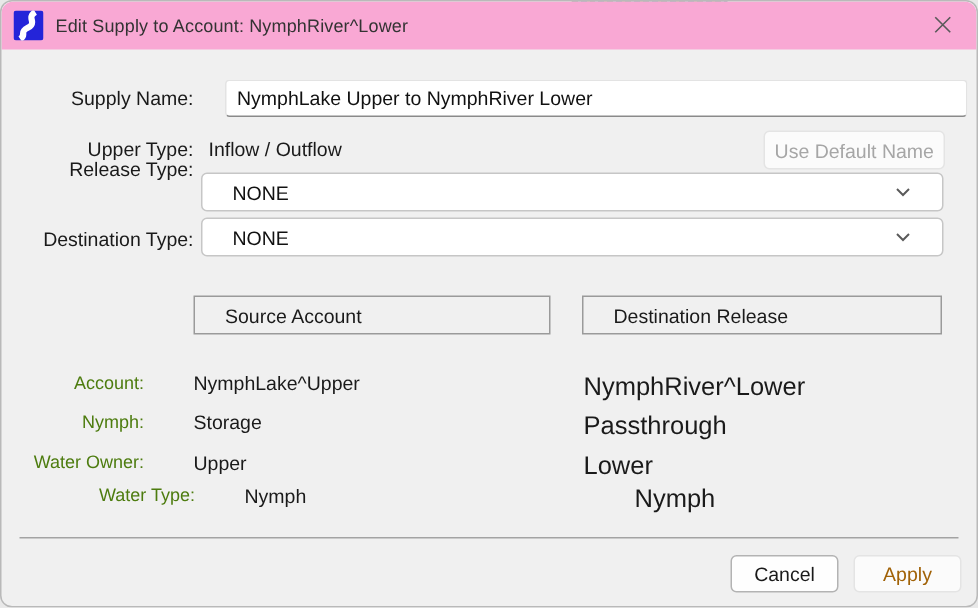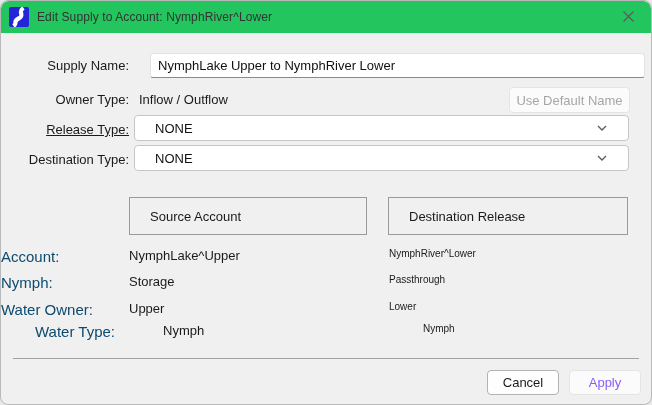--- a/index.html
+++ b/index.html
@@ -15,38 +15,38 @@
   
   .bg-sliver{
     position:absolute; top:0; left:380; left:380px; width:104px; height:2px;
     background:repeating-linear-gradient(90deg,#4a4a4a 0 4px,#7b8698 4px 6px,#35465e 6px 10px,#9a6a4a 10px 12px);
     opacity:.85;
   }
 
   
   .titlebar{
     position:absolute; top:0; left:0; right:0; height:32px;
-    background:#22c55e; display:flex; align-items:center;
+    background:#f9a8d4; display:flex; align-items:center;
     border-top-left-radius:8px; border-top-right-radius:8px;
   }
   .app-icon{ width:20px; height:20px; margin:0 8px 0 8px; display:block; }
   .title-text{ font-size:12px; color:#333; letter-spacing:.1px; }
   .close-btn{
     position:absolute; right:0; top:0; width:46px; height:30px;
     display:flex; align-items:center; justify-content:center; cursor:default;
   }
 
   
   .flabel{
     position:absolute; left:0; width:128px; text-align:right;
     font-size:13px; color:#1a1a1a; white-space:nowrap;
   }
   .lbl-supply-name{ top:57px; }
   .lbl-supply-type{ top:91px; }
-  .lbl-release-type{ top:121px;text-decoration:underline; }
+  .lbl-release-type{ top:104px; }
   .lbl-destination-type{ top:151px; }
 
   .text-input{
     position:absolute; left:133px; top:52px; width:495px; height:25px;
     background:#ffffff; border:1px solid #e3e3e3; border-bottom:1px solid #8a8a8a;
     border-radius:3px; font-size:13px; padding:0 7px;
     font-family:"Liberation Sans","DejaVu Sans",sans-serif; color:#111; outline:none;margin-left:16px;
   }
 
   .static-value{ position:absolute; font-size:13px; color:#1a1a1a; }
@@ -67,48 +67,48 @@
     background:#ffffff; border:1px solid #c6c6c6; border-radius:4px;
     display:flex; align-items:center; padding:0 20px; font-size:13px; color:#111;
     cursor:default;
   }
   .combo-release{ top:114px; }
   .combo-destination{ top:144px; }
   .combo .chev{ margin-left:auto; display:flex; align-items:center; }
 
   
   .group-box{
-    position:absolute; top:196px; height:38px;
+    position:absolute; top:196px; height:26px;
     border:1px solid #9a9a9a; display:flex; align-items:center;
     padding-left:20px; font-size:13px; color:#1a1a1a; background:transparent;
   }
   .group-source{ left:128px; width:238px; }
   .group-destination{ left:387px; width:240px; }
 
   
   .info-label{
-    position:absolute; left:0; width:95px; text-align:left;
-    font-size:15px; color:#0c4a6e; white-space:nowrap;
+    position:absolute; left:0; width:95px; text-align:right;
+    font-size:12px; color:#4d7c0f; white-space:nowrap;
   }
   .info-src{ position:absolute; left:128px; font-size:13px; }
-  .info-dst{ position:absolute; left:388px; font-size:10px; }
+  .info-dst{ position:absolute; left:388px; font-size:17px; }
   .row-y-0{ top:247px; } .row-y-1{ top:273px; } .row-y-2{ top:300px; } .row-y-3{ top:322px;margin-left:34px; }
 
   
   .separator{
     position:absolute; left:12px; right:12px; top:357px; height:1px;
     background:#a3a3a3;
   }
   .btn-footer{
     position:absolute; top:369px; height:25px; width:74px;
     background:#fefefe; border:1px solid #b3b3b3; color:#1a1a1a;
   }
   .btn-ok{ left:402px; }
   .btn-cancel{ left:486px; width:72px; }
-  .btn-apply{ left:568px; width:72px; background:#fbfbfb; border:1px solid #e4e4e4; color:#8b5cf6; }
+  .btn-apply{ left:568px; width:72px; background:#fbfbfb; border:1px solid #e4e4e4; color:#a16207; }
 </style>
 </head>
 <body>
 
 <div class="dialog">
 
   <div class="bg-sliver"></div>
 
   <div class="titlebar">
     <svg class="app-icon" viewBox="0 0 20 20">
@@ -119,21 +119,21 @@
     <div class="close-btn">
       <svg width="13" height="13" viewBox="0 0 13 13">
         <path d="M1.5 1.5 L11.5 11.5 M11.5 1.5 L1.5 11.5" stroke="#5a5a5a" stroke-width="1.1"></path>
       </svg>
     </div>
   </div>
 
   <div class="flabel lbl-supply-name">Supply Name:</div>
   <input class="text-input" type="text" value="NymphLake Upper to NymphRiver Lower" style="">
 
-  <div class="flabel lbl-supply-type">Owner Type:</div>
+  <div class="flabel lbl-supply-type">Upper Type:</div>
   <div class="static-value val-supply-type">Inflow / Outflow</div>
   <div class="btn btn-default-name">Use Default Name</div>
 
   <div class="flabel lbl-release-type">Release Type:</div>
   <div class="combo combo-release">
     <span>NONE</span>
     <span class="chev">
       <svg width="12" height="8" viewBox="0 0 12 8">
           <polyline points="2,2 6,6 10,2" fill="none" stroke="#5a5a5a" stroke-width="1.3"></polyline>
         </svg>

